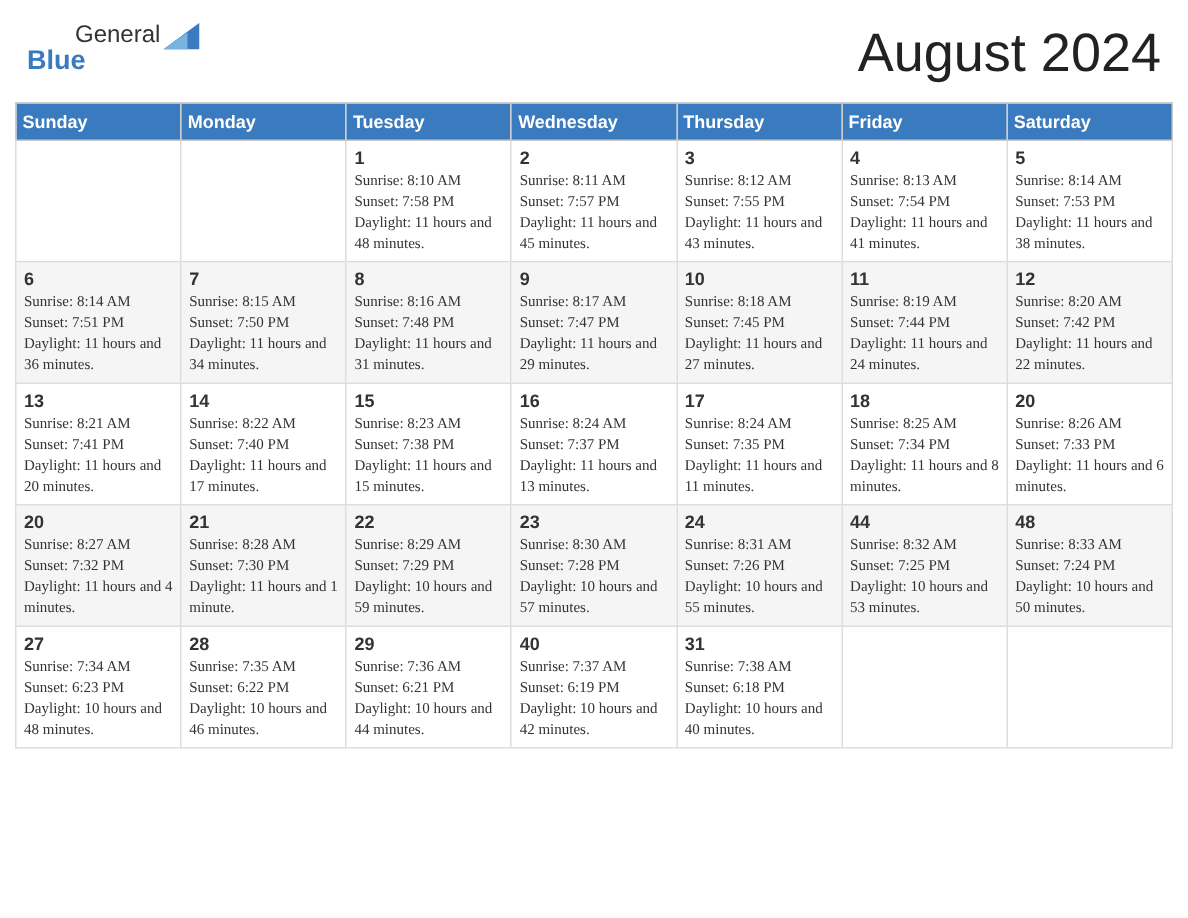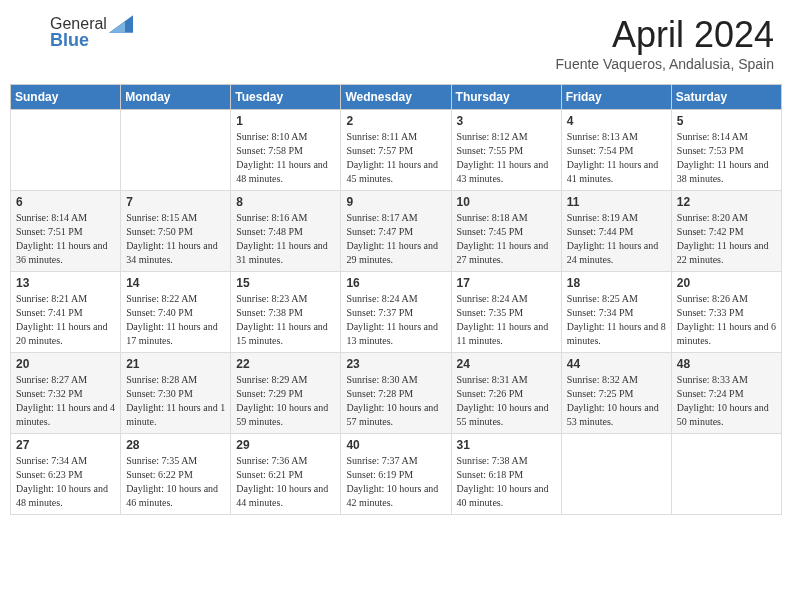--- a/index.html
+++ b/index.html
@@ -89,26 +89,25 @@
 <div class="header">
   <div class="logo">
     <div>
       <div style="display:flex;align-items:center;margin-left:32px;">
         <span class="logo-general">General</span>
         <svg class="logo-icon" viewBox="0 0 30 22" xmlns="http://www.w3.org/2000/svg">
           <polygon points="0,22 30,0 30,22" fill="#3a7abf"></polygon>
           <polygon points="0,22 20,8 20,22" fill="#7ab3e0"></polygon>
         </svg>
       </div>
-      <div class="logo-blue" style="font-size:18px;font-weight:bold;color:#3a7abf;margin-top:-4px;margin-left:32px;">Blue</div>
+      <div class="logo-blue" style="font-size:18px;font-weight:bold;color:#3a7abf;margin-top:-4px;">Blue</div>
     </div>
   </div>
   <div class="title-block">
-    <div class="month-title">April 2024</div>
-    <div class="subtitle">Fuente Vaqueros, Andalusia, Spain</div>
+    <div class="month-title">August 2024</div>
   </div>
 </div>
 
 <table class="calendar">
   <thead>
     <tr>
     <th>Sunday</th>
         <th>Monday</th>
         <th>Tuesday</th>
         <th>Wednesday</th>

